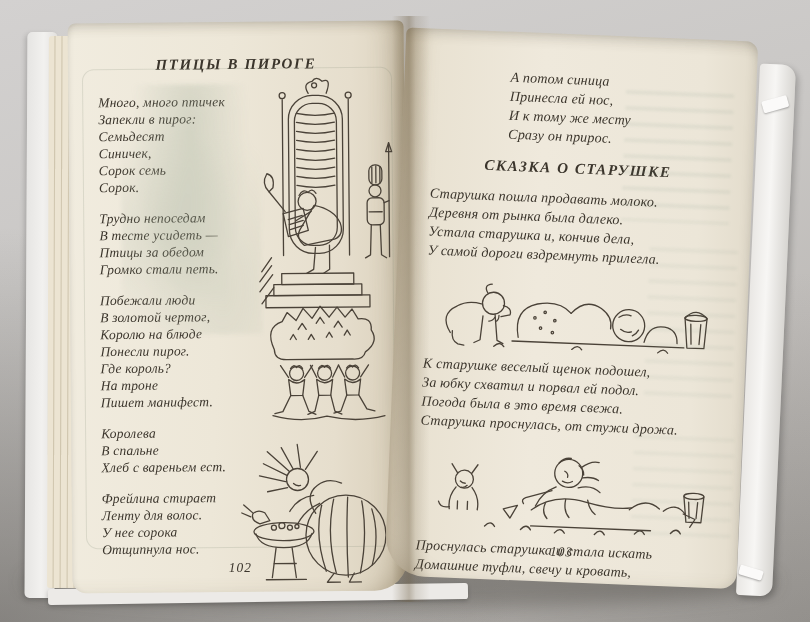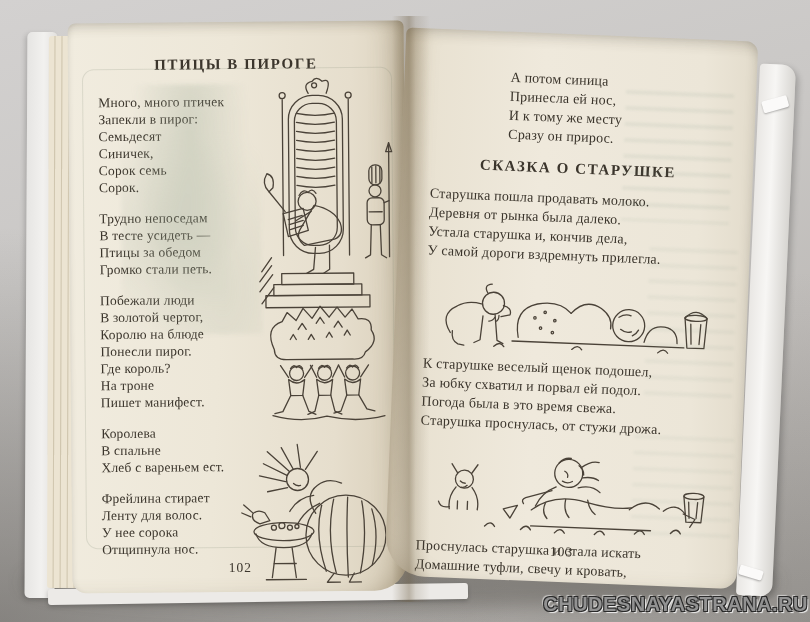--- a/index.html
+++ b/index.html
@@ -4,21 +4,21 @@
 <style>
   html,body{margin:0;padding:0;background:#888;}
   .scene{position:relative;width:810px;height:622px;overflow:hidden;
     font-family:"Liberation Serif","DejaVu Serif",serif;color:#3b352c;
     background:linear-gradient(165deg,#d3d1d0 0%,#cac8c6 35%,#bebbb8 65%,#a9a6a2 100%);}
   .corner-shade{position:absolute;left:0;top:0;width:100%;height:100%;
     background:radial-gradient(ellipse at 0% 100%,rgba(58,56,52,.40),transparent 45%),
                radial-gradient(ellipse at 100% 100%,rgba(70,67,63,.22),transparent 40%);}
   .book-shadow{position:absolute;left:24px;top:556px;width:752px;height:52px;
     background:rgba(52,49,45,.32);border-radius:50%;filter:blur(9px);}
-  .book{position:absolute;left:20px;top:6px;width:775px;height:608px;}
+  .book{position:absolute;left:20px;top:6px;width:775px;height:608px;font-style:italic;}
 
   
   .cover-left{position:absolute;left:6px;top:26px;width:30px;height:566px;border-radius:5px;
     background:linear-gradient(90deg,#e6e5e3,#f2f1ef 55%,#e2e0dd);transform:rotate(.3deg);
     box-shadow:-2px 2px 5px rgba(0,0,0,.18);}
   .pink-stripe{position:absolute;right:5px;top:8px;bottom:124px;width:2px;background:#b2679b;border-radius:1px;}
   .page-stack-left{position:absolute;left:28px;top:30px;width:36px;height:552px;border-radius:3px;
     background:repeating-linear-gradient(90deg,#ece4d2 0px,#ece4d2 5px,#cfc5ae 6px,#e7dfcc 7px);
     transform:rotate(.2deg);}
   .cover-bottom{position:absolute;left:28px;top:580px;width:420px;height:16px;border-radius:3px;
@@ -327,14 +327,13 @@
           <div class="rline">Домашние туфли, свечу и кровать,</div>
         </div>
       </div>
 
       <div class="pagenum pn-right">103</div>
     </div>
 
     <div class="gutter"></div>
   </div>
 
-  <div class="watermark">CHUDESNAYASTRANA.RU</div>
 </div>
 
 </body></html>

